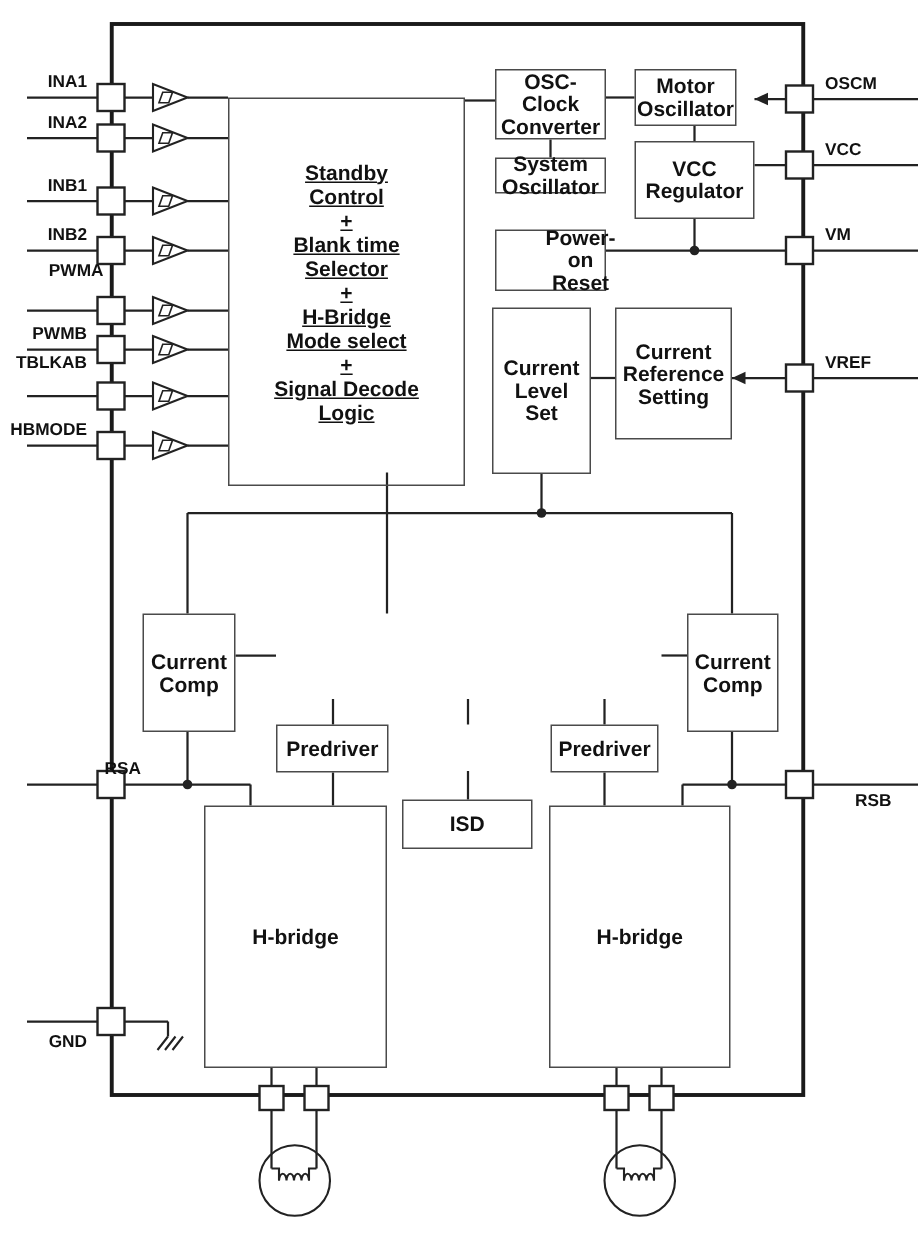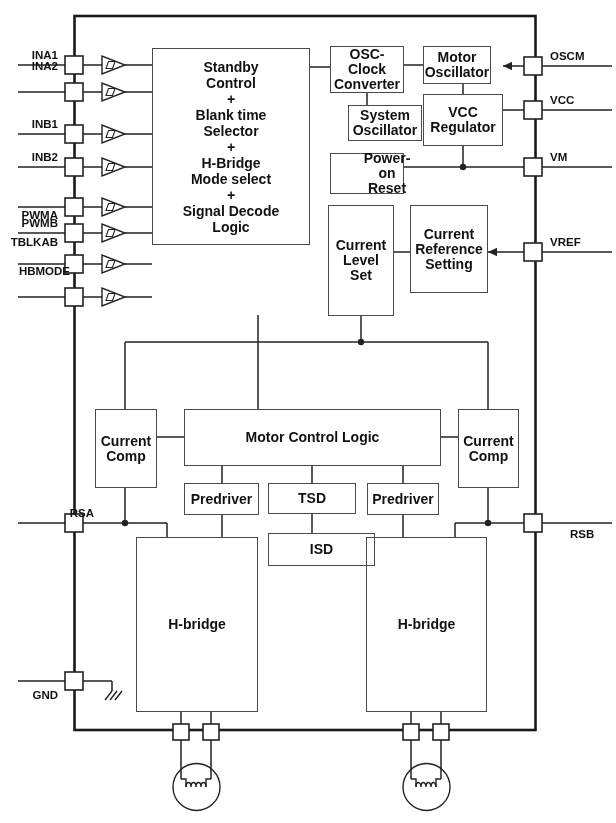--- a/index.html
+++ b/index.html
@@ -158,67 +158,65 @@
     </g>
 
     <g fill="#222" stroke="none">
       <circle cx="463" cy="167" r="3.2"></circle>
       <circle cx="361" cy="342" r="3.2"></circle>
       <circle cx="125" cy="523" r="3.2"></circle>
       <circle cx="488" cy="523" r="3.2"></circle>
     </g>
   </svg>
 
-  <div class="box box--lg" style="left:152px;top:48px;width:158px;height:197px;">Standby
+  <div class="box box--lg" style="left:152px;top:65px;width:158px;height:259px;text-decoration:underline;">Standby
 Control
 +
 Blank time
 Selector
 +
 H-Bridge
 Mode select
 +
 Signal Decode
 Logic</div>
   <div class="box" style="left:330px;top:46px;width:74px;height:47px;">OSC-Clock
 Converter</div>
   <div class="box" style="left:423px;top:46px;width:68px;height:38px;">Motor
 Oscillator</div>
-  <div class="box" style="left:348px;top:105px;width:74px;height:36px;">System
+  <div class="box" style="left:330px;top:105px;width:74px;height:24px;">System
 Oscillator</div>
   <div class="box" style="left:423px;top:94px;width:80px;height:52px;">VCC
 Regulator</div>
   <div class="box" style="left:330px;top:153px;width:74px;height:41px;padding-left:40px;">Power-on
 Reset</div>
   <div class="box" style="left:328px;top:205px;width:66px;height:111px;">Current
 Level
 Set</div>
   <div class="box" style="left:410px;top:205px;width:78px;height:88px;">Current
 Reference
 Setting</div>
-  <div class="box" style="left:184px;top:409px;width:257px;height:57px;">Motor Control Logic</div>
   <div class="box" style="left:95px;top:409px;width:62px;height:79px;">Current
 Comp</div>
   <div class="box" style="left:458px;top:409px;width:61px;height:79px;">Current
 Comp</div>
   <div class="box" style="left:184px;top:483px;width:75px;height:32px;">Predriver</div>
-  <div class="box" style="left:268px;top:483px;width:88px;height:31px;">TSD</div>
   <div class="box" style="left:367px;top:483px;width:72px;height:32px;">Predriver</div>
-  <div class="box" style="left:268px;top:533px;width:107px;height:33px;">ISD</div>
+  <div class="box" style="left:268px;top:533px;width:87px;height:33px;">ISD</div>
   <div class="box" style="left:136px;top:537px;width:122px;height:175px;">H-bridge</div>
   <div class="box" style="left:366px;top:537px;width:121px;height:175px;">H-bridge</div>
 
   <div class="lbl lbl--left" style="top:48px;">INA1</div>
-  <div class="lbl lbl--left" style="top:59px;">INA2</div>
+  <div class="lbl lbl--left" style="top:75px;">INA2</div>
   <div class="lbl lbl--left" style="top:117px;">INB1</div>
   <div class="lbl lbl--left" style="top:150px;">INB2</div>
-  <div class="lbl lbl--left" style="top:208px;">PWMA</div>
+  <div class="lbl lbl--left" style="top:174px;padding-left:11px;">PWMA</div>
   <div class="lbl lbl--left" style="top:216px;">PWMB</div>
   <div class="lbl lbl--left" style="top:235px;">TBLKAB</div>
-  <div class="lbl lbl--left" style="top:264px;padding-left:12px;">HBMODE</div>
+  <div class="lbl lbl--left" style="top:280px;">HBMODE</div>
   <div class="lbl lbl--left" style="top:506px;margin-left:36px;">RSA</div>
   <div class="lbl lbl--left" style="top:688px;">GND</div>
 
   <div class="lbl lbl--right" style="top:49px;">OSCM</div>
   <div class="lbl lbl--right" style="top:93px;">VCC</div>
   <div class="lbl lbl--right" style="top:150px;">VM</div>
   <div class="lbl lbl--right" style="top:235px;">VREF</div>
   <div class="lbl lbl--right" style="top:527px;padding-left:20px;">RSB</div>
 
 </div>

